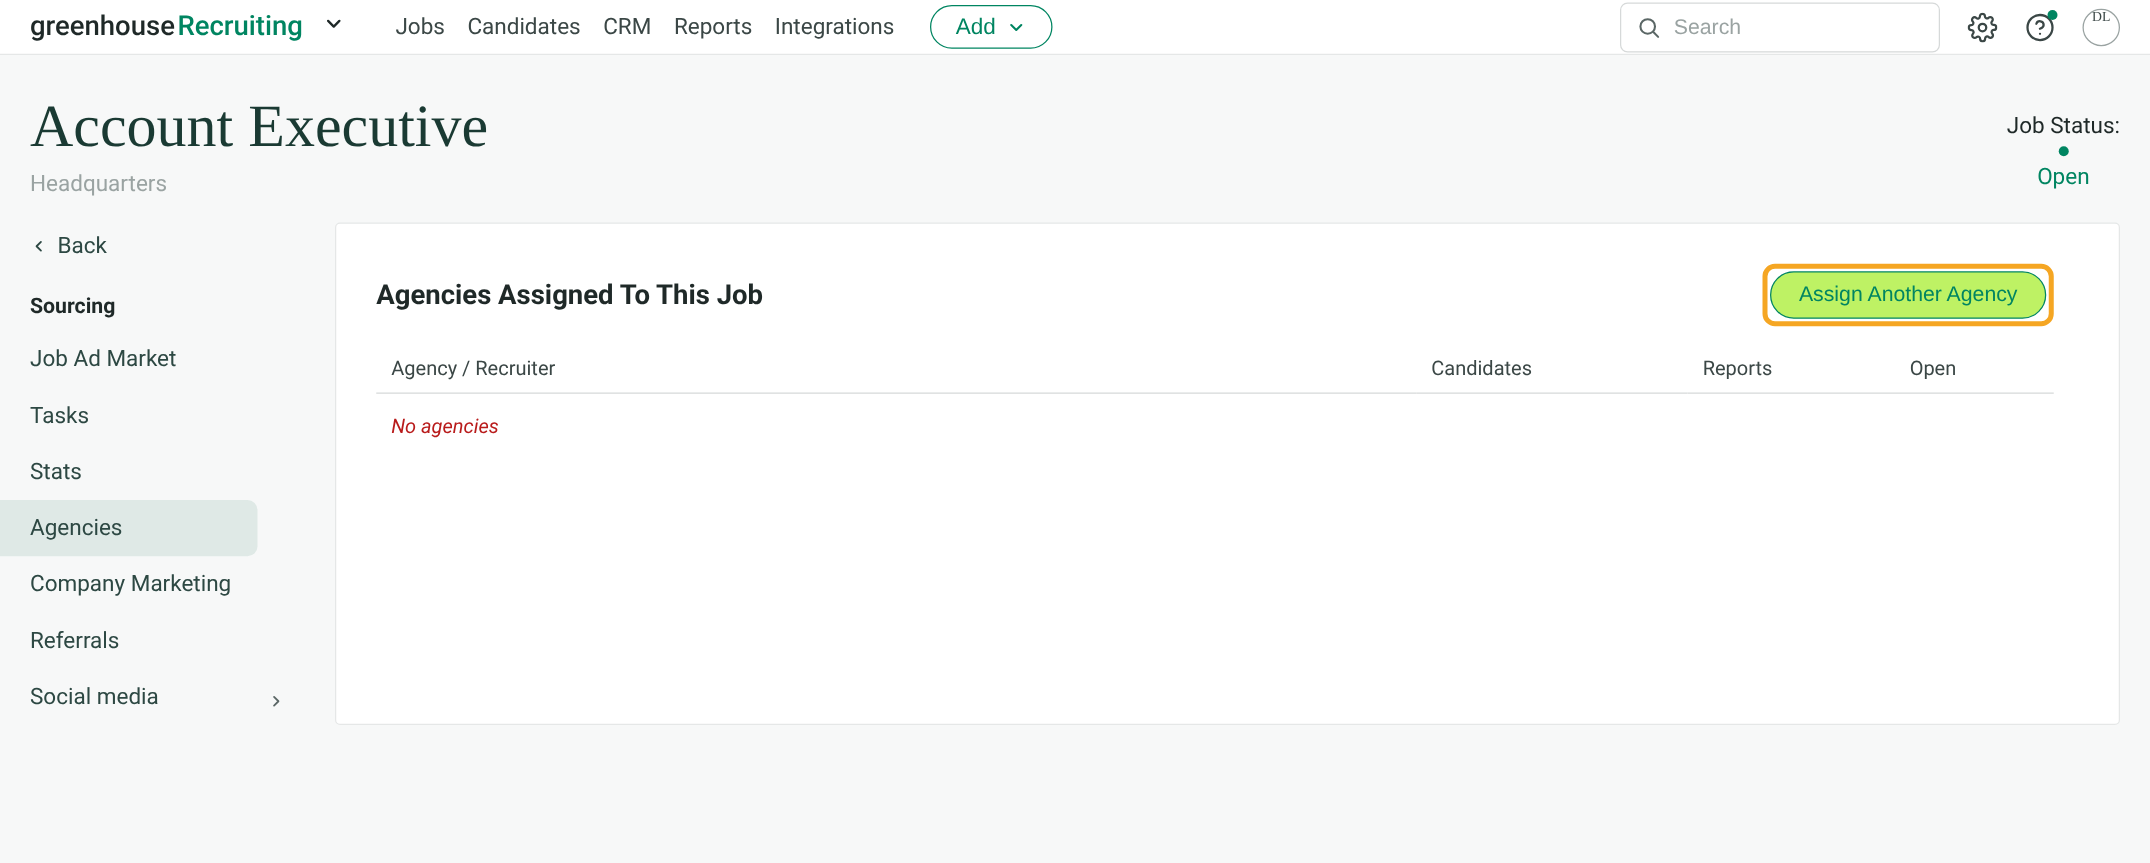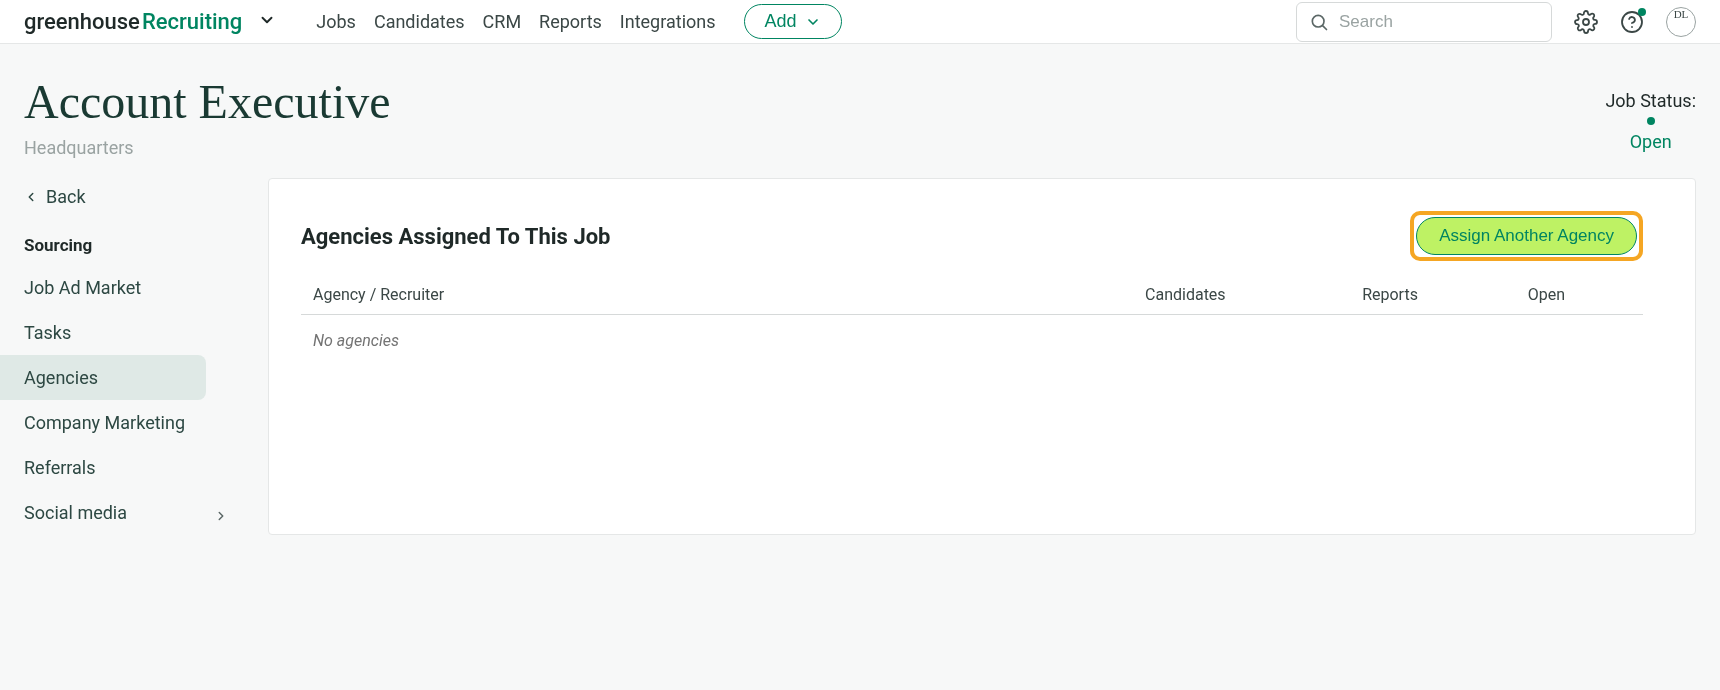--- a/index.html
+++ b/index.html
@@ -235,21 +235,21 @@
       text-align: left;
       font-weight: 400;
       color: #3b4746;
       font-size: 16px;
       padding: 6px 12px 10px 12px;
       border-bottom: 1px solid #d6d9d9;
     }
     .tbl th.col-agency { width: 62%; }
     .tbl td.empty {
       padding: 16px 12px;
-      color: #737373;
+      color: #b91c1c;
       font-style: italic;
       font-size: 16px;
     }
 
     svg { display: block; }
   </style>
 </head>
 <body>
 
 <div class="topbar">
@@ -339,20 +339,23 @@
       </span>
       <span>Back</span>
     </div>
     <div class="sidebar-section">Sourcing</div>
 
     <div class="sidebar-item">
       <span>Job Ad Market</span>
     </div>
     <div class="sidebar-item">
       <span>Tasks</span>
+    </div>
+    <div class="sidebar-item">
+      <span>Stats</span>
     </div>
     <div class="sidebar-item active">
       <span>Agencies</span>
     </div>
     <div class="sidebar-item">
       <span>Company Marketing</span>
     </div>
     <div class="sidebar-item">
       <span>Referrals</span>
     </div>

